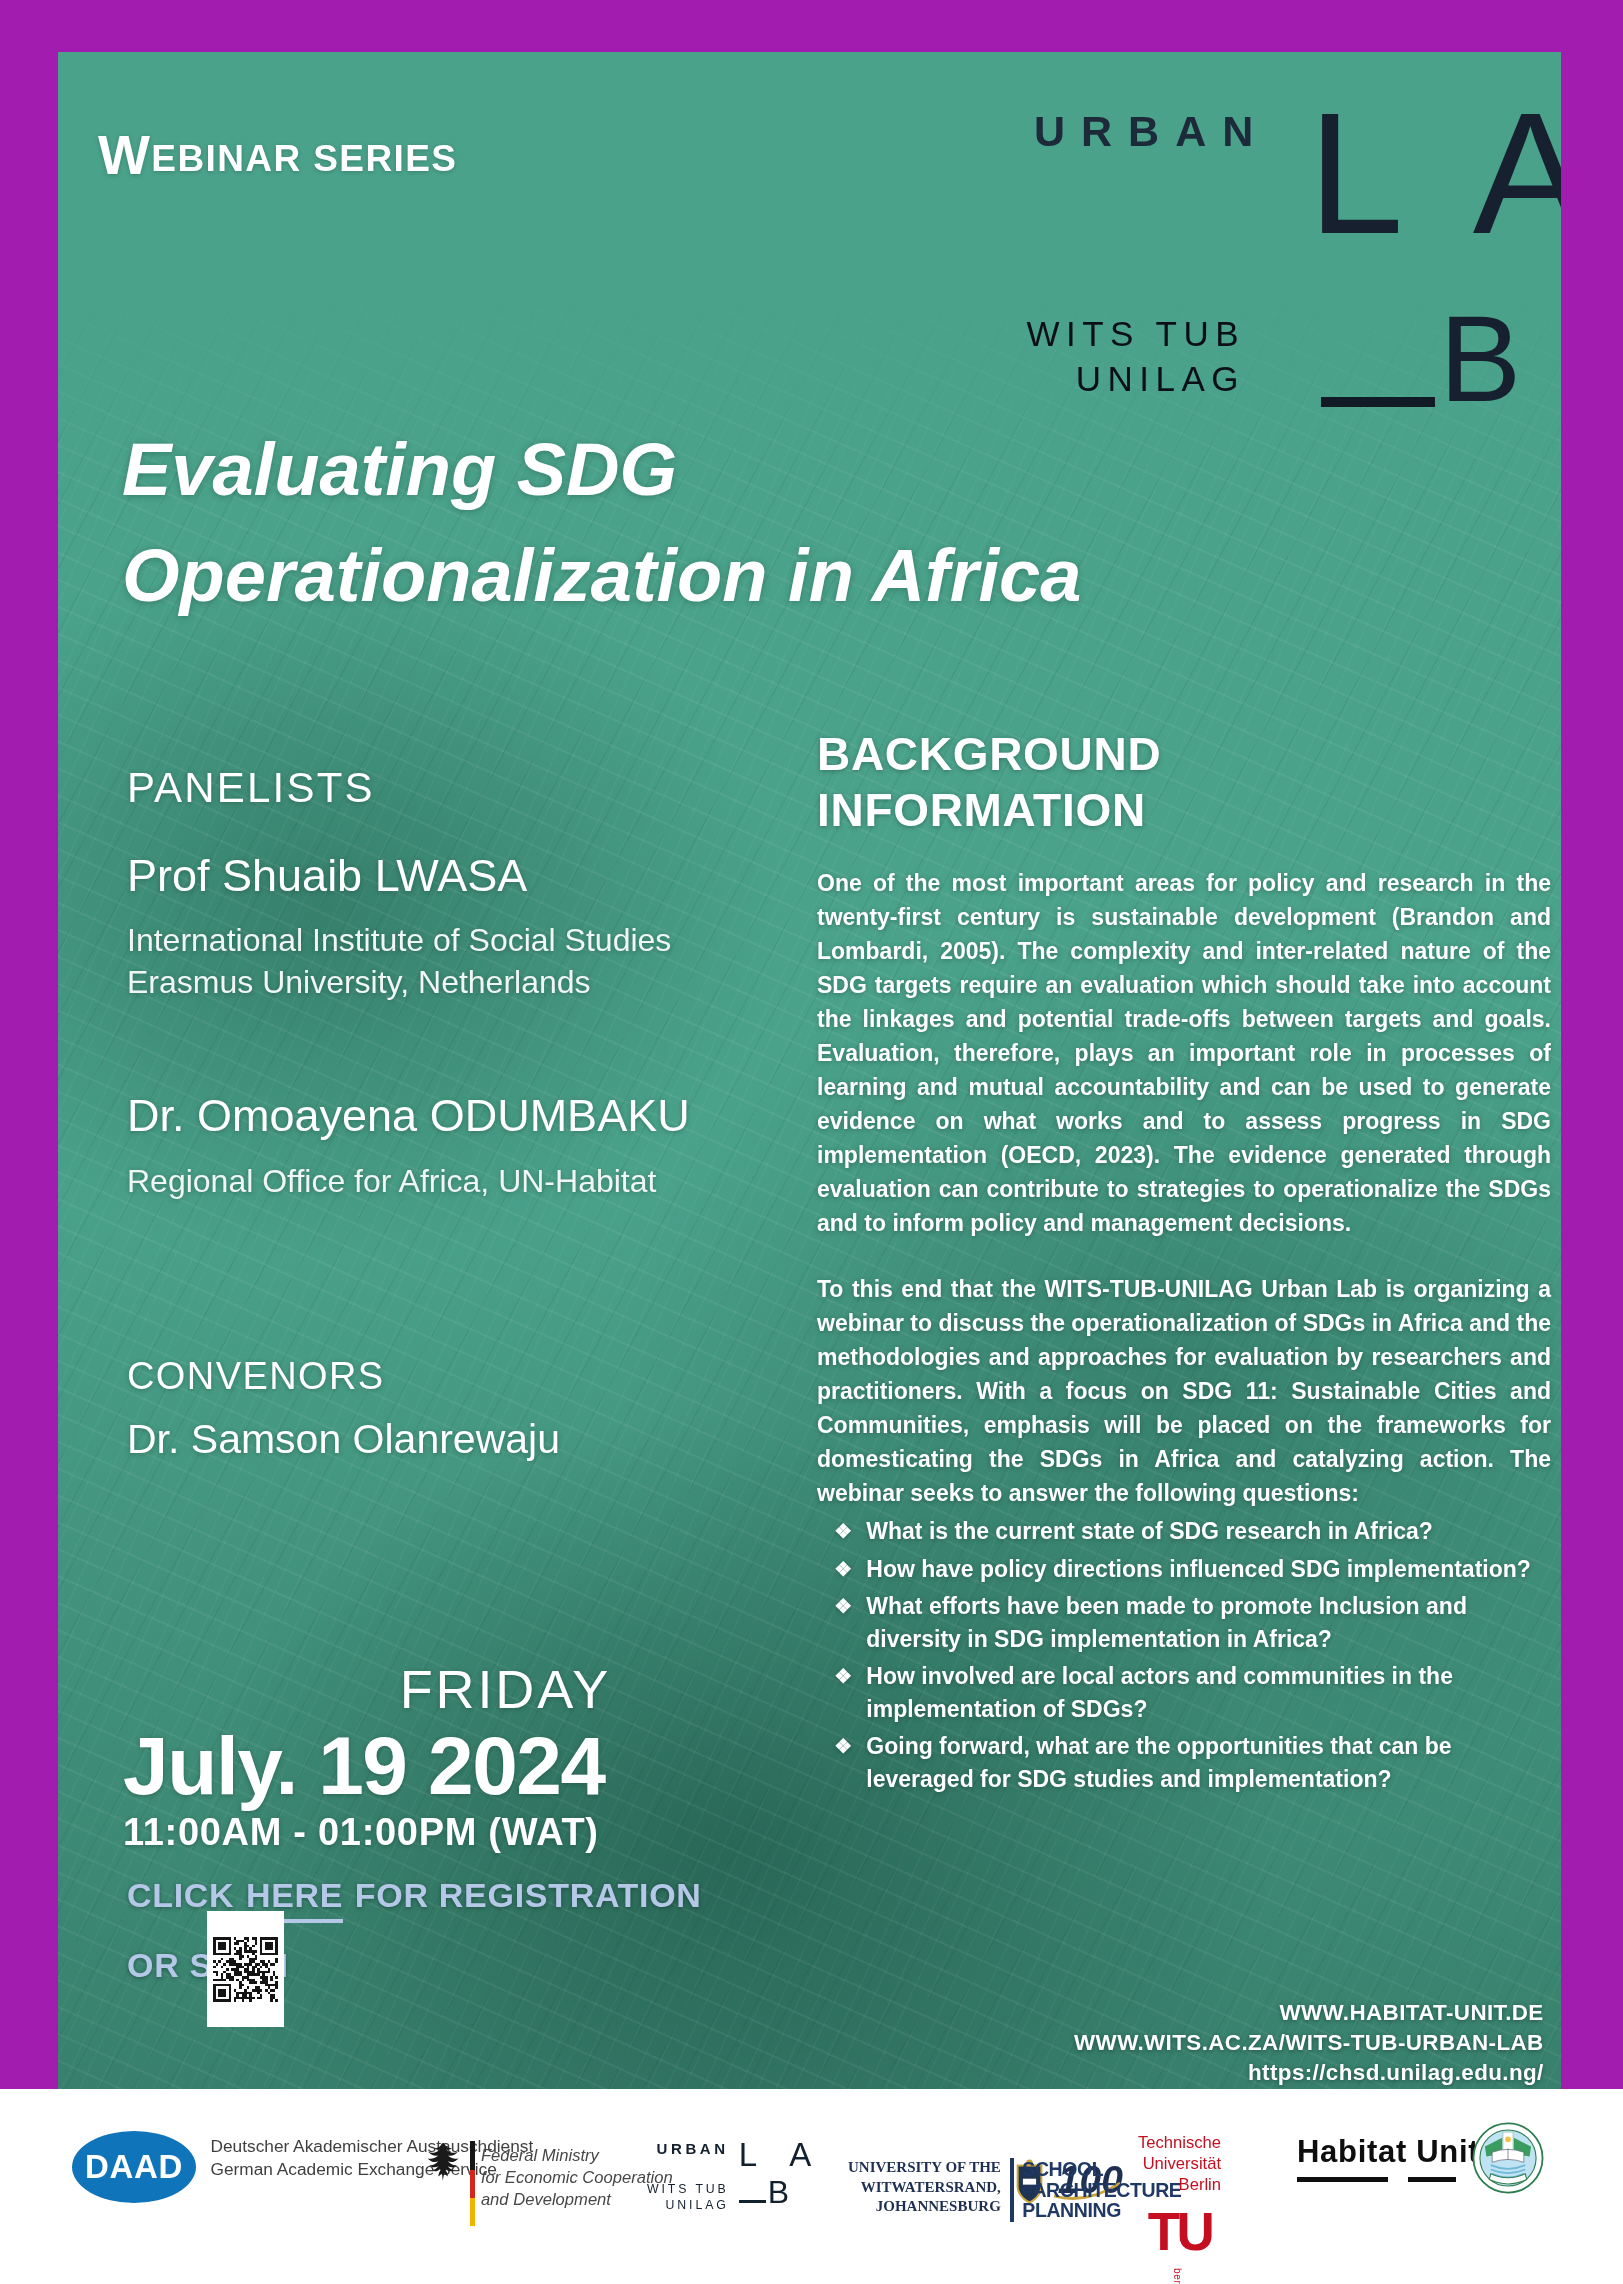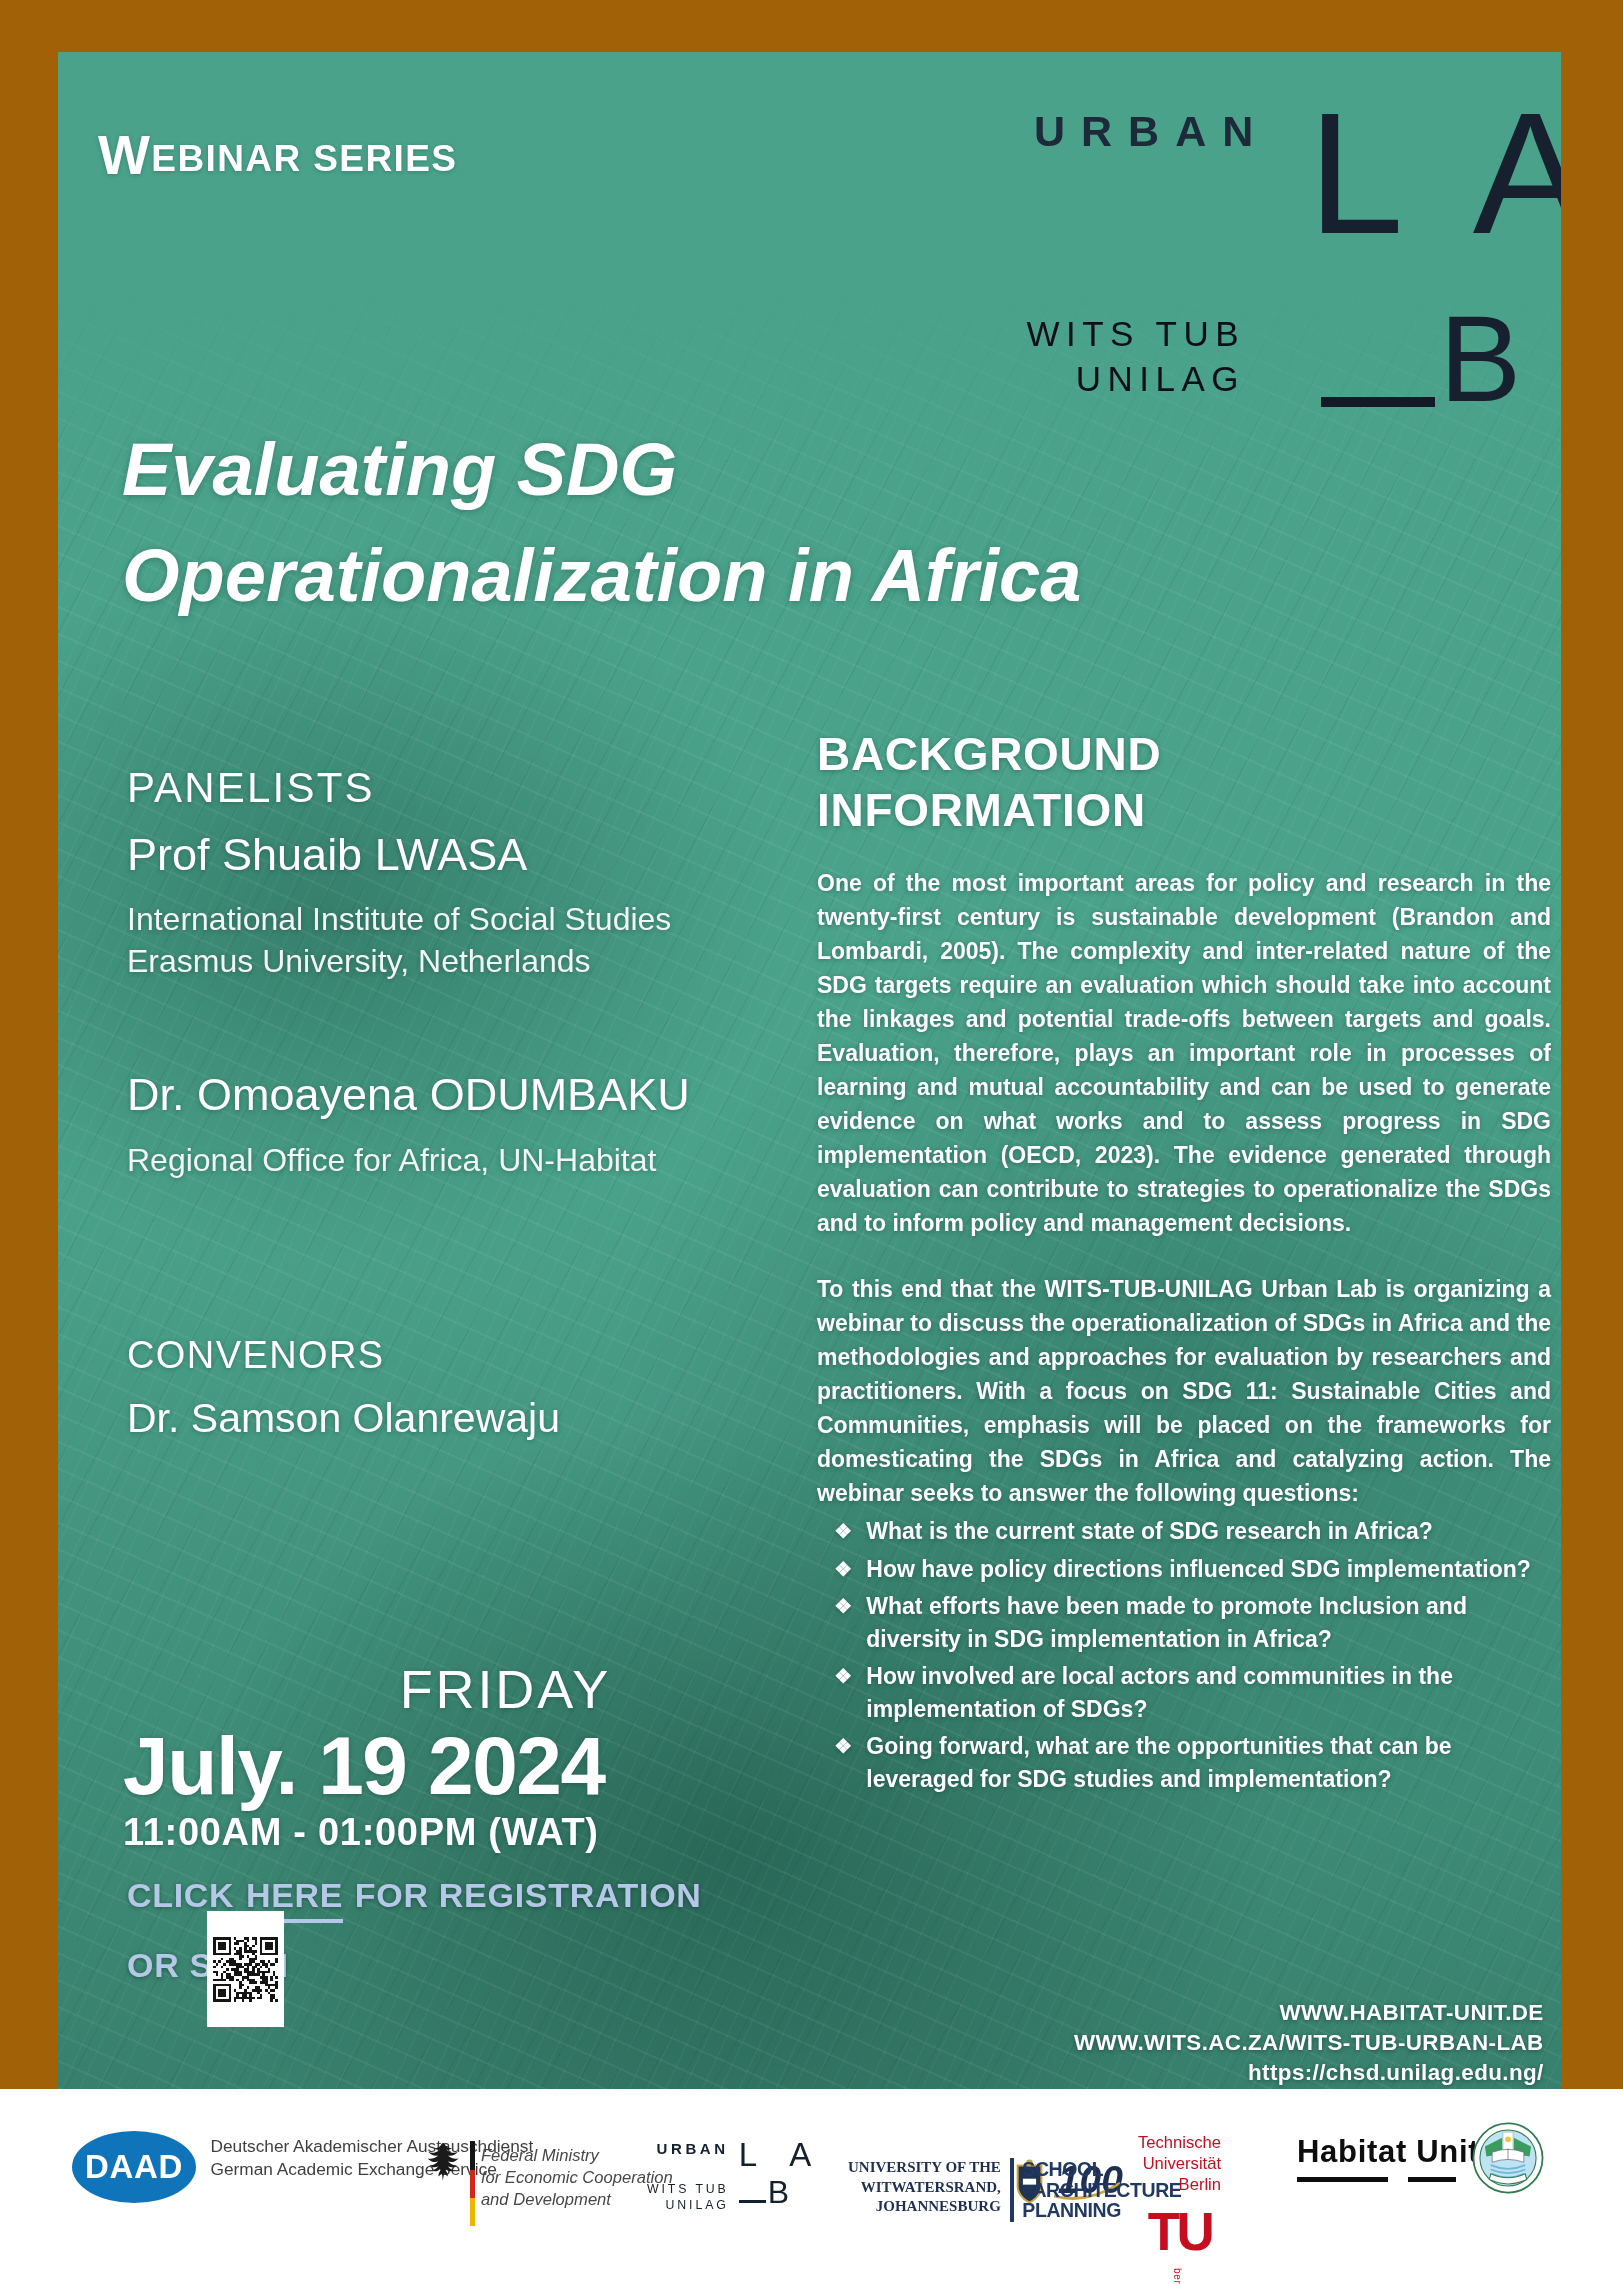--- a/index.html
+++ b/index.html
@@ -6,21 +6,21 @@
     --teal:#4aa28a; --teal-dark:#2a6f5c; --navy:#1d2a3a; --ink:#101418;
     --white:#ffffff; --link-blue:#b5c8e8; --daad-blue:#0f74ba;
     --ministry-gray:#474747; --flag-black:#161616; --flag-red:#d3271c; --flag-gold:#f0b400;
     --wits-navy:#1e2f52; --school-navy:#1f3864; --tu-red:#c50e1f;
     --unilag-green:#2e7d4f; --unilag-blue:#bfe3f2; --gold:#c9a23d;
   }
   *{margin:0;padding:0;box-sizing:border-box;}
   html,body{width:1623px;background:#fff;}
   body{font-family:"Liberation Sans",sans-serif;position:relative;height:2284px;overflow:hidden;}
 
-  .page{position:absolute;inset:0;background:#a16207;}
+  .page{position:absolute;inset:0;background:#a21caf;}
 
   
   .poster{position:absolute;left:58px;top:52px;width:1503px;height:2037px;
     background-color:var(--teal);overflow:hidden;}
   .poster .texture{position:absolute;inset:0;z-index:1;
     background:
       repeating-linear-gradient(24deg, rgba(255,255,255,.05) 0 2.2px, rgba(0,0,0,0) 2.2px 24.6px),
       repeating-linear-gradient(-62deg, rgba(10,40,30,.07) 0 1.4px, rgba(0,0,0,0) 1.4px 30px),
       repeating-linear-gradient(115deg, rgba(255,255,255,.035) 0 1.4px, rgba(0,0,0,0) 1.4px 16.6px),
       radial-gradient(651px 506px at 18% 42%, rgba(16,62,50,.35), rgba(0,0,0,0) 70%),
@@ -46,21 +46,21 @@
   .brand-b .bar{display:inline-block;width:114px;height:10px;background:#121a26;margin:0 4.3px 5.8px 0;}
   .brand-b .letter{font-size:123px;line-height:108px;font-weight:400;}
 
   
   .title{position:absolute;left:64px;top:365px;width:1265px;font-style:italic;font-weight:700;
     font-size:74px;line-height:106px;text-shadow:0 1.4px 7.2px rgba(0,35,28,.30);}
 
   
   .left-col{position:absolute;left:69px;top:700px;width:651px;}
   .panel-heading{font-size:42px;letter-spacing:2.2px;font-weight:400;margin-top:12px;}
-  .person-name{font-size:45px;font-weight:400;margin-top:17px;}
+  .person-name{font-size:45px;font-weight:400;margin-top:38px;}
   .person-aff{font-size:32px;line-height:42px;font-weight:400;color:#f0f6f3;margin-top:17.3px;}
   .person-name.second{margin-top:87px;}
   .conv-heading{font-size:38px;letter-spacing:1.4px;font-weight:400;margin-top:153px;}
   .conv-name{font-size:41px;line-height:45px;font-weight:400;margin-top:19px;}
   .conv-name + .conv-name{margin-top:0;}
   .left-col > div{text-shadow:0 0.7px 5.8px rgba(0,30,24,.30);}
 
   
   .event{position:absolute;left:65px;top:1606px;width:491px;text-shadow:0 0.7px 5.8px rgba(0,30,24,.30);}
   .event .day{text-align:right;font-size:54px;letter-spacing:2.9px;font-weight:400;padding-right:2.9px;}

